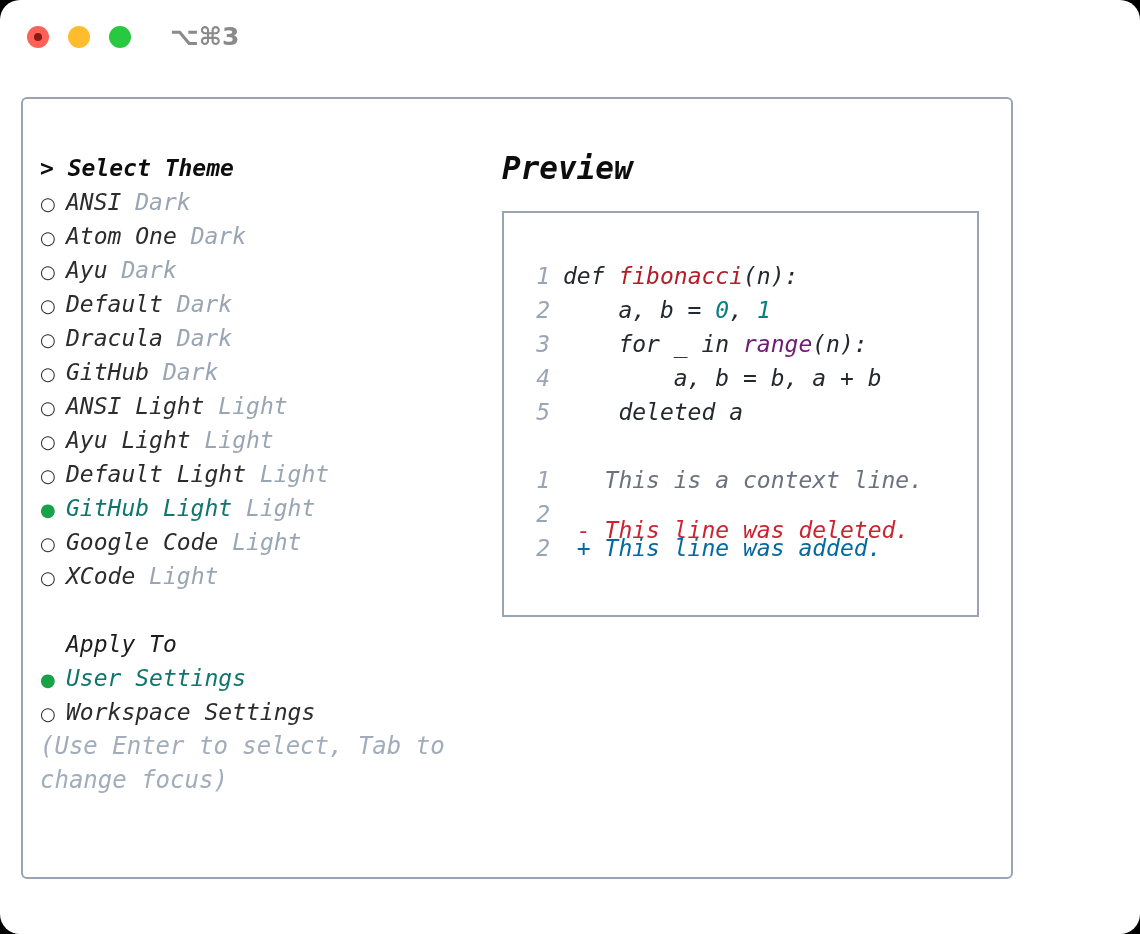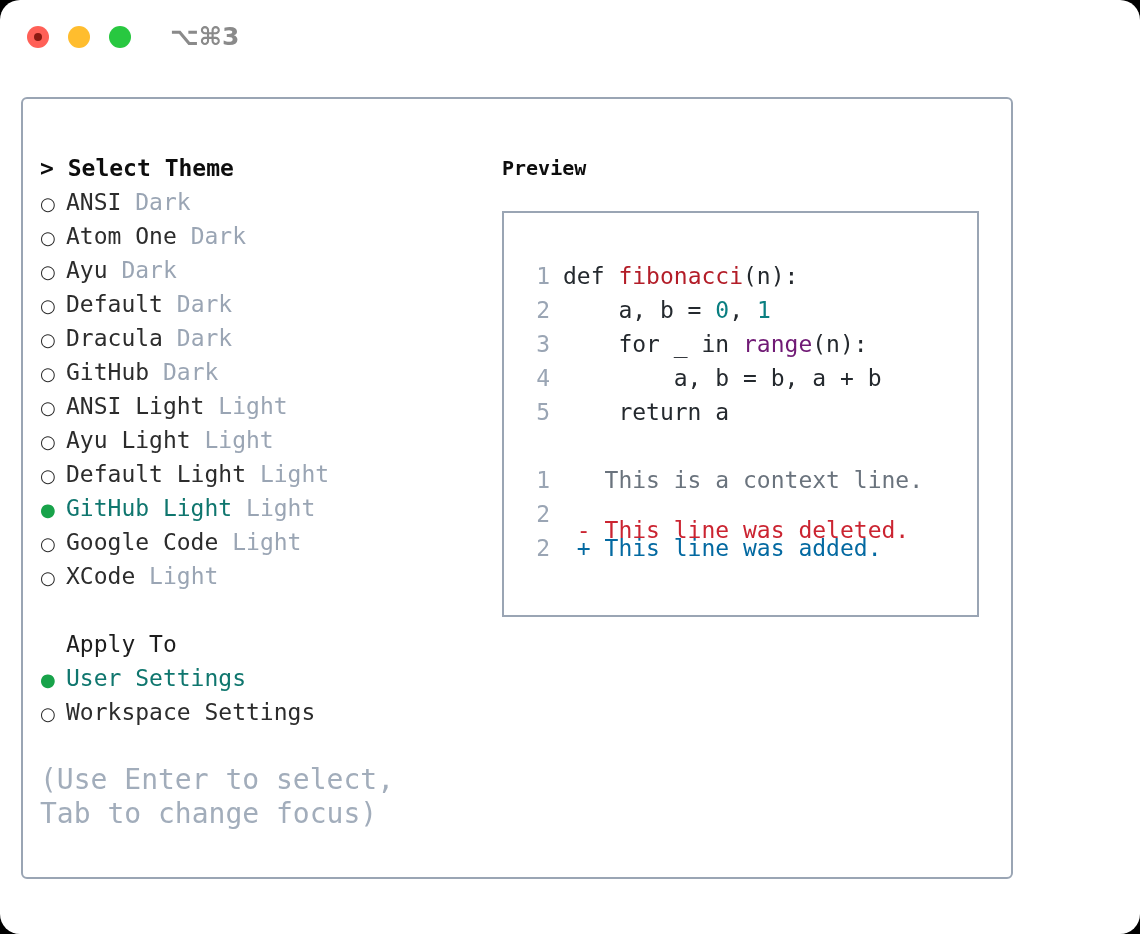--- a/index.html
+++ b/index.html
@@ -66,20 +66,21 @@
 
   
   .panel {
     position: absolute;
     left: 21px; top: 97px;
     width: 992px;
     height: 782px;
     border: 2px solid #9aa5b4;
     border-radius: 6px;
     box-sizing: border-box;
+    font-style: italic;
   }
 
   
   .left-col {
     position: absolute;
     left: 17px;
     top: 52px;
     width: 450px;
   }
 
@@ -123,37 +124,36 @@
     line-height: 34px;
     height: 34px;
     font-size: 23px;
     white-space: pre;
   }
   .subheader .label { color: #1d1d1d; }
 
   .gap-row { height: 34px; }
 
   .hint {
-    margin-top: 34px;
-    font-size: 28px;
+    font-size: 24px;
     line-height: 34px;
     color: #a2adbb;
     width: 420px;
     white-space: pre-wrap;
   }
 
   
   .right-col {
     position: absolute;
     left: 479px;
     top: 52px;
     width: 490px;
   }
   .preview-title {
-    font-size: 20px;
+    font-size: 31px;
     font-weight: 700;
     color: #0d0d0d;
     line-height: 34px;
     margin-bottom: 26px;
     white-space: pre;
   }
   .code-box {
     border: 2px solid #9aa5b4;
     box-sizing: border-box;
     width: 477px;
@@ -232,21 +232,21 @@
 
     <div class="right-col">
       <div class="preview-title">Preview</div>
 
       <div class="code-box">
         <div id="code-lines">
             <div class="code-line"><span class="lineno">1</span><span class="code-text"><span>def </span><span class="tok-fn">fibonacci</span><span>(n):</span></span></div>
             <div class="code-line"><span class="lineno">2</span><span class="code-text"><span>    a, b = </span><span class="tok-num">0</span><span>, </span><span class="tok-num">1</span></span></div>
             <div class="code-line"><span class="lineno">3</span><span class="code-text"><span>    for _ in </span><span class="tok-builtin">range</span><span>(n):</span></span></div>
             <div class="code-line"><span class="lineno">4</span><span class="code-text"><span>        a, b = b, a + b</span></span></div>
-            <div class="code-line"><span class="lineno">5</span><span class="code-text"><span>    return a</span></span></div>
+            <div class="code-line"><span class="lineno">5</span><span class="code-text"><span>    deleted a</span></span></div>
           </div>
         <div class="blank-line"></div>
         <div id="diff-lines">
             <div class="code-line"><span class="lineno">1</span><span class="code-text diff-ctx">   This is a context line.</span></div>
             <div class="code-line"><span class="lineno">2</span><span class="code-text diff-del"> - This line was deleted.</span></div>
             <div class="code-line"><span class="lineno">2</span><span class="code-text diff-add"> + This line was added.</span></div>
           </div>
       </div>
     </div>
 

